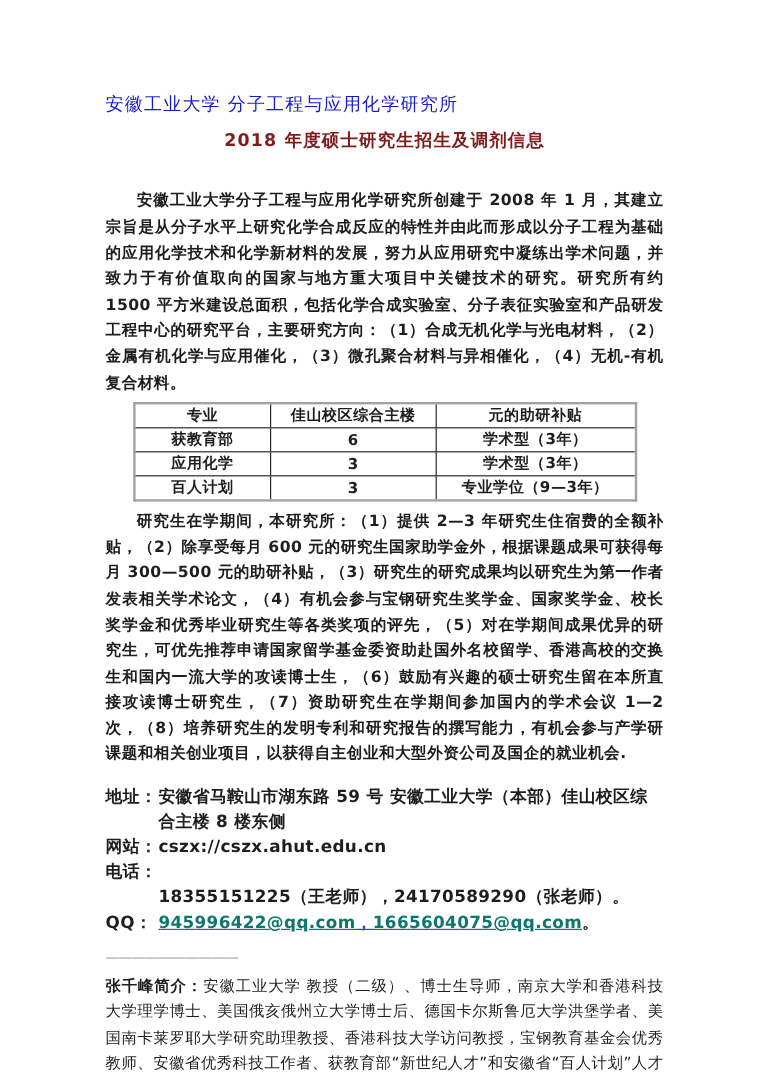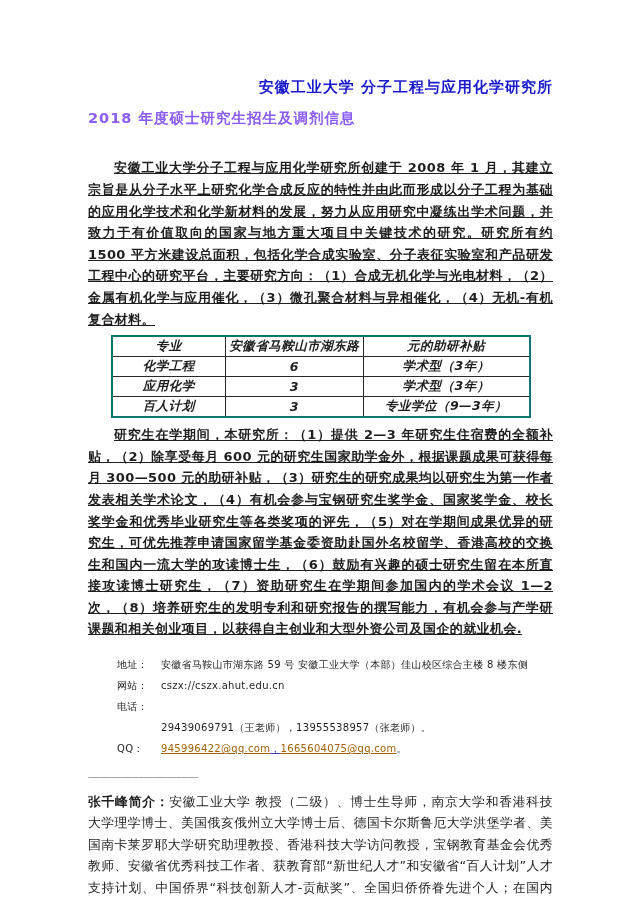--- a/index.html
+++ b/index.html
@@ -12,82 +12,80 @@
     width: 637px;
     height: 900px;
     background: #ffffff;
     box-sizing: border-box;
     padding: 78px 84px 0 88px;
     font-family: "DejaVu Sans", "Liberation Sans", sans-serif;
     color: #1e1e1e;
     overflow: hidden;
   }
   .doc-title {
-    text-align: right;
+    text-align: left;
     color: #1a1acd;
-    font-weight: bold;
+    font-weight: normal;
     font-size: 15px;
     letter-spacing: 1px;
     margin: 0 0 14px 0;
     line-height: 1.2;
   }
   .doc-subtitle {
-    text-align: left;
-    color: #8b5cf6;
+    text-align: center;
+    color: #7f1d1d;
     font-weight: bold;
     font-size: 14.5px;
     letter-spacing: 1px;
     margin: 0 0 30px 0;
     line-height: 1.2;
   }
   p.body-par {
     font-size: 13px;
     font-weight: 700;
     line-height: 21.6px;
     text-align: justify;
     text-indent: 2em;
     letter-spacing: 0.4px;
     margin: 0;
-    text-decoration: underline;
   }
   table.adm-table {
     border-collapse: collapse;
     width: 420px;
     margin: 5px auto 6px auto;
     table-layout: fixed;
   }
   table.adm-table th, table.adm-table td {
     border: 1px solid #2a2a2a;
     text-align: center;
     font-size: 12.5px;
     font-weight: 700;
     padding: 1px 2px;
     height: 16px;
     letter-spacing: 0.5px;
   }
-  table.adm-table { border: 2px solid #0f766e; font-style: italic; }
+  table.adm-table { border: 2px solid #a3a3a3; }
   .col-major { width: 27%; }
   .col-quota { width: 33%; }
   .col-type  { width: 40%; }
   .contact {
     margin-top: 14px;
-    font-size: 10px;
-    font-weight: 400;
+    font-size: 14px;
+    font-weight: 700;
     line-height: 21px;
     letter-spacing: 0.3px;
-    margin-left: 29px;
   }
   .contact-row { display: flex; }
   .contact-label {
     flex: 0 0 44px;
     white-space: nowrap;
   }
   .contact-value { flex: 1; }
   .qq-links a {
-    color: #a16207;
+    color: #0f766e;
     text-decoration: underline;
     cursor: pointer;
   }
   .qq-links .qq-sep { color: #3a3acc; text-decoration: underline; }
   .separator {
     color: #9a9a9a;
     font-size: 12px;
     letter-spacing: -1px;
     margin: 10px 0 6px 0;
     line-height: 16px;
@@ -110,25 +108,25 @@
 
   <h1 class="doc-title">安徽工业大学 分子工程与应用化学研究所</h1>
   <h2 class="doc-subtitle">2018 年度硕士研究生招生及调剂信息</h2>
 
   <p class="body-par">安徽工业大学分子工程与应用化学研究所创建于 2008 年 1 月，其建立宗旨是从分子水平上研究化学合成反应的特性并由此而形成以分子工程为基础的应用化学技术和化学新材料的发展，努力从应用研究中凝练出学术问题，并致力于有价值取向的国家与地方重大项目中关键技术的研究。研究所有约 1500 平方米建设总面积，包括化学合成实验室、分子表征实验室和产品研发工程中心的研究平台，主要研究方向：（1）合成无机化学与光电材料，（2）金属有机化学与应用催化，（3）微孔聚合材料与异相催化，（4）无机-有机复合材料。</p>
 
   <table class="adm-table">
     <tbody>
       <tr>
         <th class="col-major">专业</th>
-        <th class="col-quota">安徽省马鞍山市湖东路</th>
+        <th class="col-quota">佳山校区综合主楼</th>
         <th class="col-type">元的助研补贴</th>
       </tr>
       <tr>
-        <td>化学工程</td>
+        <td>获教育部</td>
         <td>6</td>
         <td>学术型（3年）</td>
       </tr>
       <tr>
         <td>应用化学</td>
         <td>3</td>
         <td>学术型（3年）</td>
       </tr>
       <tr>
         <td>百人计划</td>
@@ -146,21 +144,21 @@
       <span class="contact-value">安徽省马鞍山市湖东路 59 号  安徽工业大学（本部）佳山校区综合主楼 8 楼东侧</span>
     </div>
     <div class="contact-row">
       <span class="contact-label">网站：</span>
       <span class="contact-value">cszx://cszx.ahut.edu.cn</span>
     </div>
     <div class="contact-row">
       <span class="contact-label">电话：</span>
       <span class="contact-value">
         <br>
-        <span>29439069791（王老师），13955538957（张老师）。</span>
+        <span>18355151225（王老师），24170589290（张老师）。</span>
       </span>
     </div>
     <div class="contact-row">
       <span class="contact-label">QQ：</span>
       <span class="contact-value qq-links">
         <a>945996422@qq.com</a><span class="qq-sep">，</span><a>1665604075@qq.com</a><span>。</span>
       </span>
     </div>
   </div>
 

